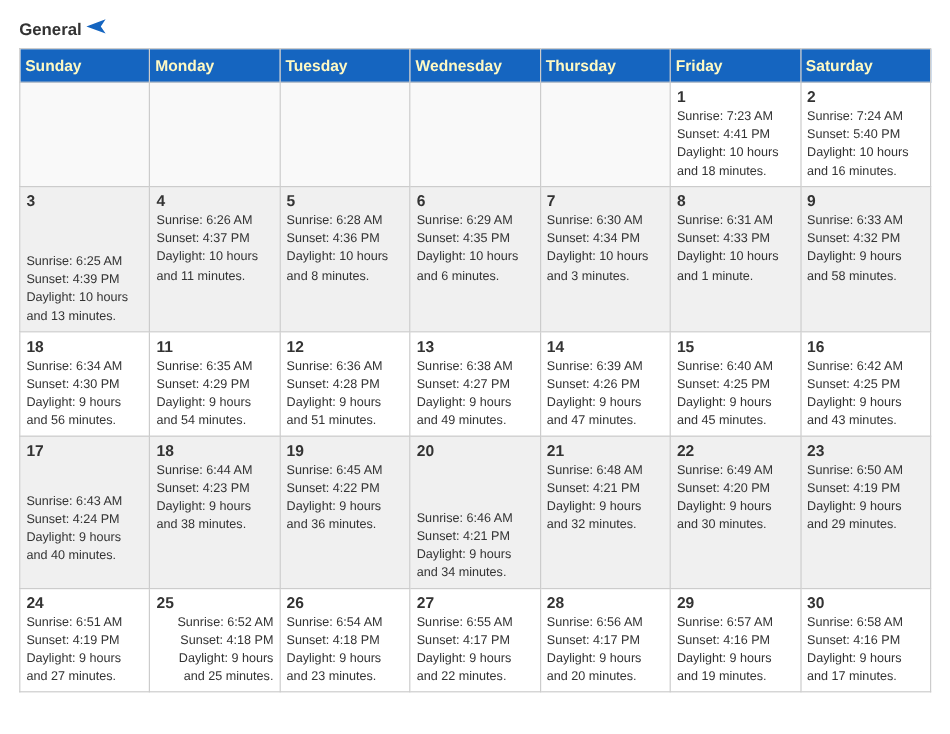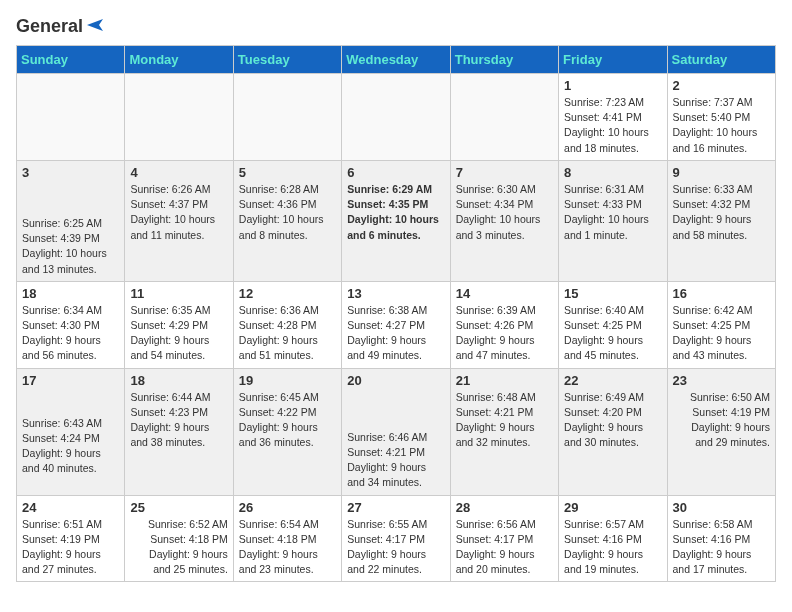--- a/index.html
+++ b/index.html
@@ -37,21 +37,21 @@
       font-size: 16px;
       color: #444;
       font-weight: normal;
     }
     .calendar {
       width: 100%;
       border-collapse: collapse;
     }
     .calendar th {
       background: #1565c0;
-      color: #5eead4;
+      color: #fef9c3;
       font-size: 13px;
       padding: 6px 4px;
       text-align: left;
       border: 1px solid #ccc;
     }
     .calendar td {
       border: 1px solid #ccc;
       vertical-align: top;
       padding: 4px 5px;
       font-size: 11px;
@@ -76,21 +76,21 @@
     .row-shaded td {
       background: #f0f0f0;
     }
   </style>
 </head>
 <body>
 
 <div class="header-area">
   <div class="logo">
     <div class="logo-top">
-      <span style="font-size:18px;font-weight:bold;color:#333;">General</span>
+      <span style="font-size:14px;font-weight:bold;color:#333;">General</span>
       <svg width="20" height="20" viewBox="0 0 20 20" style="margin-left:2px;margin-top:-4px;">
         <polygon points="2,10 18,4 14,10 18,16" fill="#1565c0"></polygon>
       </svg>
     </div>
     <span style="font-size:22px;font-weight:bold;color:#1565c0;margin-top:-4px;"></span>
   </div>
   <div class="title-area">
     <h1></h1>
     <h2></h2>
   </div>
@@ -116,21 +116,21 @@
         <td class="empty"></td>
         <td class="empty"></td>
         <td>
           <div class="day-num">1</div>
           <div class="day-info" style="white-space: pre-line;">Sunrise: 7:23 AM
 Sunset: 4:41 PM
 Daylight: 10 hours and 18 minutes.</div>
         </td>
         <td>
           <div class="day-num">2</div>
-          <div class="day-info" style="white-space: pre-line;">Sunrise: 7:37 AM
+          <div class="day-info" style="white-space: pre-line;">Sunrise: 7:24 AM
 Sunset: 5:40 PM
 Daylight: 10 hours and 16 minutes.</div>
         </td>
       </tr>
       <tr class="row-shaded">
         <td>
           <div class="day-num">3</div>
           <div class="day-info" style="white-space: pre-line; margin-top: 36px;">Sunrise: 6:25 AM
 Sunset: 4:39 PM
 Daylight: 10 hours and 13 minutes.</div>
@@ -142,21 +142,21 @@
 Daylight: 10 hours and 11 minutes.</div>
         </td>
         <td>
           <div class="day-num">5</div>
           <div class="day-info" style="white-space: pre-line;">Sunrise: 6:28 AM
 Sunset: 4:36 PM
 Daylight: 10 hours and 8 minutes.</div>
         </td>
         <td>
           <div class="day-num">6</div>
-          <div class="day-info" style="white-space: pre-line; font-weight: bold;">Sunrise: 6:29 AM
+          <div class="day-info" style="white-space: pre-line;">Sunrise: 6:29 AM
 Sunset: 4:35 PM
 Daylight: 10 hours and 6 minutes.</div>
         </td>
         <td>
           <div class="day-num">7</div>
           <div class="day-info" style="white-space: pre-line;">Sunrise: 6:30 AM
 Sunset: 4:34 PM
 Daylight: 10 hours and 3 minutes.</div>
         </td>
         <td>
@@ -248,21 +248,21 @@
 Daylight: 9 hours and 32 minutes.</div>
         </td>
         <td>
           <div class="day-num">22</div>
           <div class="day-info" style="white-space: pre-line;">Sunrise: 6:49 AM
 Sunset: 4:20 PM
 Daylight: 9 hours and 30 minutes.</div>
         </td>
         <td>
           <div class="day-num">23</div>
-          <div class="day-info" style="white-space: pre-line; text-align: right;">Sunrise: 6:50 AM
+          <div class="day-info" style="white-space: pre-line;">Sunrise: 6:50 AM
 Sunset: 4:19 PM
 Daylight: 9 hours and 29 minutes.</div>
         </td>
       </tr>
       <tr>
         <td>
           <div class="day-num">24</div>
           <div class="day-info" style="white-space: pre-line;">Sunrise: 6:51 AM
 Sunset: 4:19 PM
 Daylight: 9 hours and 27 minutes.</div>

